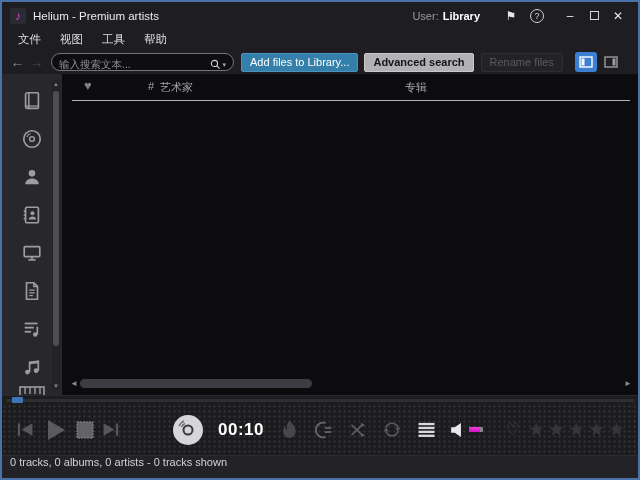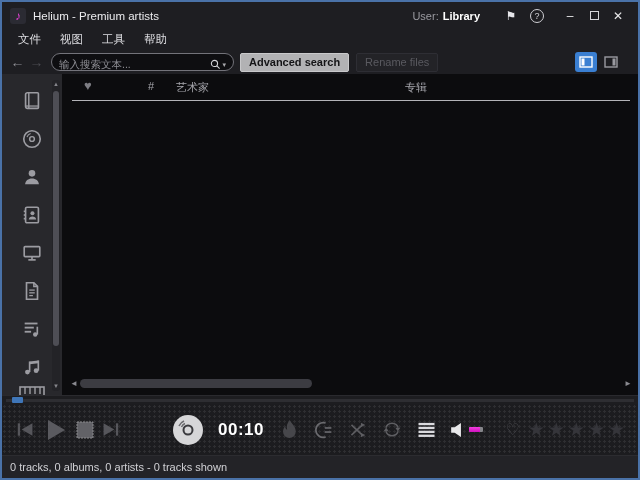--- a/index.html
+++ b/index.html
@@ -61,21 +61,21 @@
   .ss-arrow { font-size:6px; color:#85858b; line-height:9px; }
   .ss-thumb { width:6px; flex:0 0 255px; margin:2px 0; background:#4e4e55; border-radius:3px; }
   .ss-space { flex:1; }
 
   .content { flex:1; background:#0c0c0e; display:flex; flex-direction:column; min-width:0; }
   .table-header { height:27px; position:relative; flex:0 0 auto;
                   border-bottom:1px solid #b4b4b8; margin:0 8px 0 10px; }
   .th { position:absolute; top:6px; font-size:11px; color:#a6a6ac; }
   .th-fav    { left:12px; color:#7d7d83; font-size:13px; top:4px; }
   .th-num    { left:76px; }
-  .th-artist { left:104px; }
+  .th-artist { left:88px; }
   .th-album  { left:333px; }
   .table-body { flex:1; }
   .hscroll { height:14px; margin:0 6px 5px 8px; display:flex; align-items:center; flex:0 0 auto; }
   .hs-arrow { font-size:8px; color:#8a8a90; width:10px; }
   .hs-track { flex:1; height:9px; display:flex; align-items:center; }
   .hs-thumb { width:232px; height:9px; background:#3c3c42; border-radius:5px; }
 
   
   .seekbar { height:9px; background:#1d1d20; border-top:1px solid #2a2a2e; position:relative; flex:0 0 auto; }
   .seek-track { position:absolute; left:4px; right:4px; top:3px; height:3px; background:#2e2e32; }
@@ -88,21 +88,21 @@
                display:flex; align-items:center; padding:0 10px; }
   .ctl { display:flex; align-items:center; justify-content:center; }
   .time { font-size:17px; font-weight:bold; color:#ffffff; letter-spacing:0.5px; margin-left:14px; }
   .vol-track { width:62px; height:5px; background:#85858a; margin-left:6px; border-radius:1px; overflow:hidden; }
   .vol-fill { height:100%; background:linear-gradient(#f23ede,#cf12be); }
   .fav-heart { font-size:16px; color:#4a4a4f; margin-left:22px; }
   .stars { margin-left:8px; letter-spacing:3px; font-size:19px; color:#35353a; white-space:nowrap; }
 
   
   .statusbar { height:23px; background:#232327; border-top:1px solid #2c2c30;
-               display:flex; align-items:center; padding-left:8px; flex:0 0 auto; }
+               display:flex; align-items:flex-start; padding-left:8px; flex:0 0 auto; }
   .status-text { font-size:11px; color:#d2d2d6; }
 </style>
 </head>
 <body>
 
 <div class="window">
 
   <div class="titlebar">
     <div class="app-icon">♪</div>
     <div class="win-title">Helium - Premium artists</div>
@@ -129,20 +129,21 @@
     <div class="searchbox">
       <input type="text" placeholder="输入搜索文本..." style="">
       <span class="mag-wrap">
         <svg width="11" height="11" viewBox="0 0 16 16">
             <circle cx="6.5" cy="6.5" r="4.5" fill="none" stroke="#d2d2d6" stroke-width="1.6"></circle>
             <line x1="10" y1="10" x2="14" y2="14" stroke="#d2d2d6" stroke-width="1.6"></line>
           </svg>
         <span class="mag-caret">▾</span>
       </span>
     </div>
+    <button class="tb-btn btn-primary">Add files to Library...</button>
     <button class="tb-btn btn-secondary">Advanced search</button>
     <button class="tb-btn btn-disabled">Rename files</button>
     <div class="panel-toggles">
       <span class="pt-btn pt-active">
         <svg width="14" height="12" viewBox="0 0 14 12">
             <rect x="1" y="1" width="12" height="10" fill="none" stroke="#ffffff" stroke-width="1.4"></rect>
             <rect x="2.5" y="2.5" width="3" height="7" fill="#ffffff"></rect>
           </svg>
       </span>
       <span class="pt-btn">

